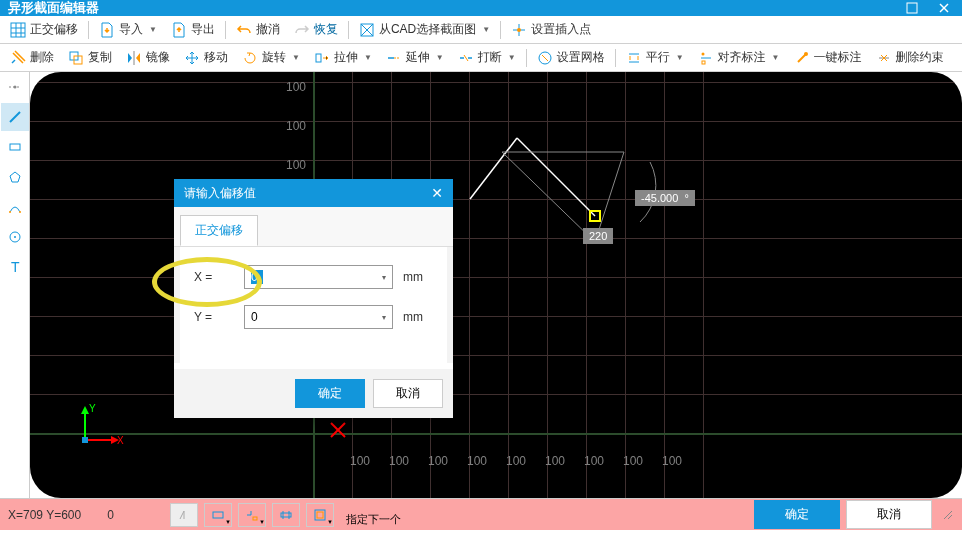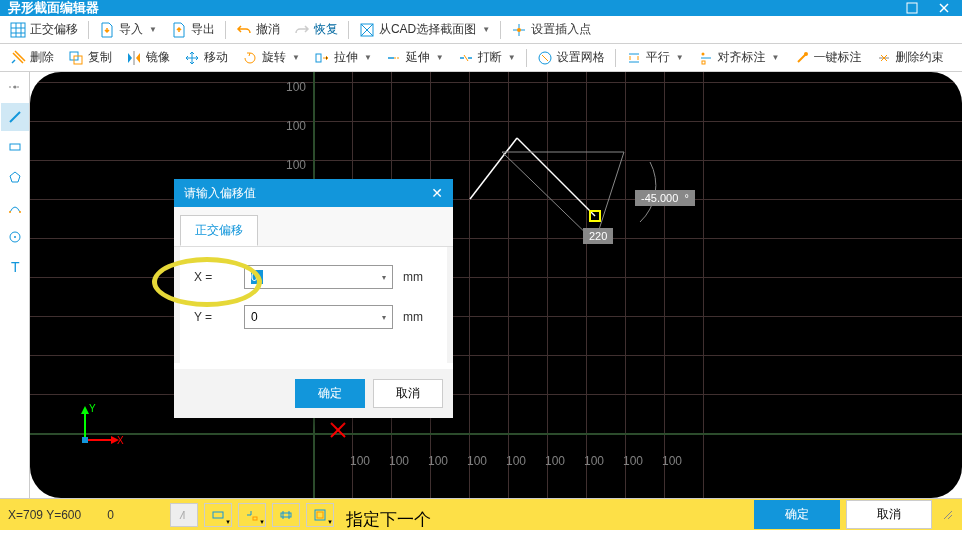--- a/index.html
+++ b/index.html
@@ -54,25 +54,25 @@
     .dialog-footer { display: flex; justify-content: flex-end; gap: 8px; padding: 10px; background: #f3f3f3; }
     .dialog-btn { padding: 5px 22px; font-size: 12px; cursor: pointer; border: 1px solid #ccc; background: #fff; }
     .dialog-btn.primary { background: #1296db; color: #fff; border-color: #1296db; }
     
     
     .highlight-ellipse { position: absolute; left: 152px; top: 185px; width: 110px; height: 50px; border: 5px solid #e6d838; border-radius: 50%; pointer-events: none; z-index: 101; }
     .guide-box { position: absolute; width: 12px; height: 12px; border: 2px solid #ffff00; }
     .guide-label { position: absolute; background: #888; color: #fff; padding: 2px 6px; font-size: 11px; }
     
     
-    .statusbar { height: 32px; background: #fde047; border-top: 1px solid #ccc; display: flex; align-items: center; padding: 0 8px; gap: 6px; }
+    .statusbar { height: 32px; background: #fca5a5; border-top: 1px solid #ccc; display: flex; align-items: center; padding: 0 8px; gap: 6px; }
     .status-text { font-size: 12px; color: #333; margin-right: 20px; }
     .status-tool { width: 28px; height: 24px; border: 1px solid #ccc; display: flex; align-items: center; justify-content: center; cursor: pointer; position: relative; }
     .status-tool .dd { font-size: 7px; position: absolute; right: 1px; bottom: 0; }
-    .status-label { font-size: 17px; margin-left: 6px; margin-top: 9px; }
+    .status-label { font-size: 11px; margin-left: 6px; margin-top: 9px; }
     .status-spacer { flex: 1; }
     .status-btn { padding: 5px 30px; font-size: 12px; cursor: pointer; border: 1px solid #ccc; background: #fff; }
     .status-btn.primary { background: #1296db; color: #fff; border-color: #1296db; }
     
     
     .canvas-drawing { position: absolute; pointer-events: none; }
   </style>
 </head>
 <body>
 

